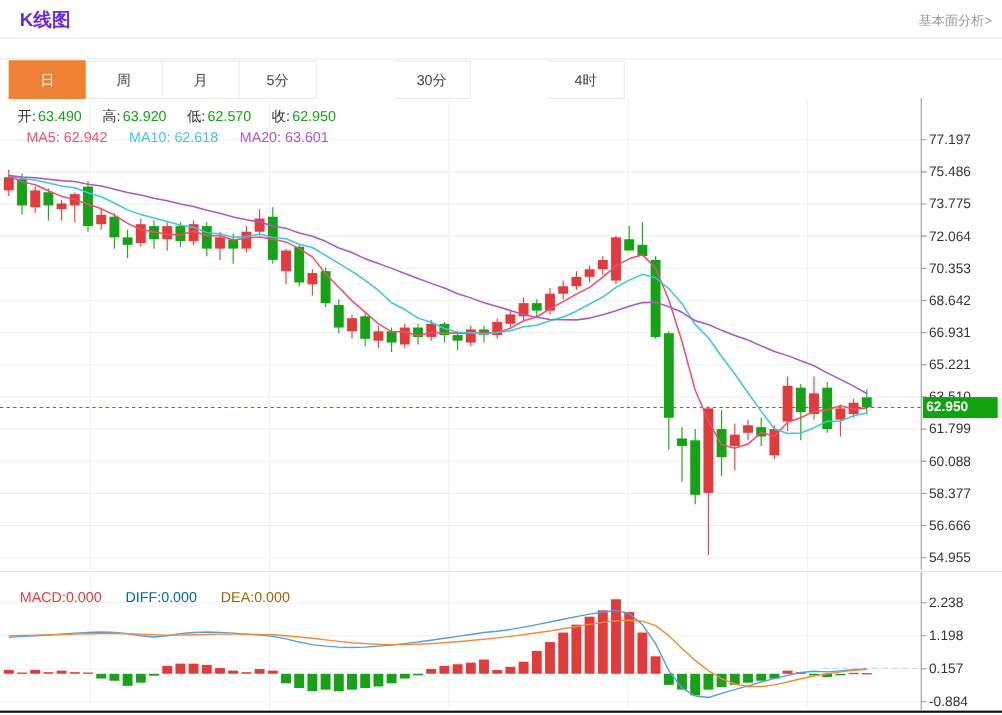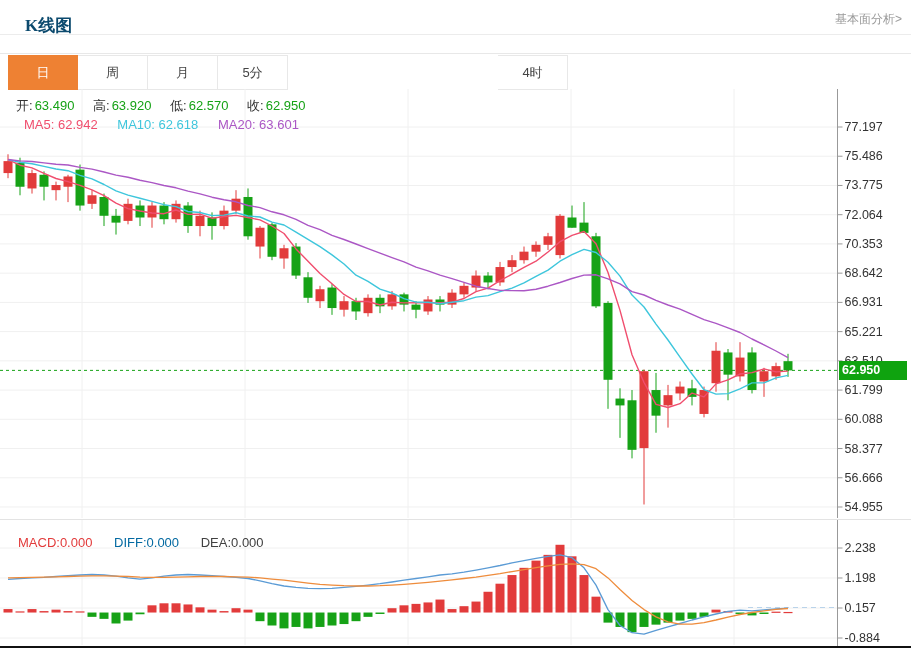--- a/index.html
+++ b/index.html
@@ -1,57 +1,58 @@
 <!DOCTYPE html>
 <html><head>
 <meta charset="utf-8">
 <style>
   html,body{margin:0;padding:0;background:#fff;}
   .page{position:relative;width:911px;height:650px;background:#fff;overflow:hidden;
         font-family:"Liberation Sans","DejaVu Sans",sans-serif;}
   .header{position:absolute;left:0;top:0;width:911px;height:34px;border-bottom:1px solid #ececec;}
-  .title{position:absolute;left:18px;top:7px;font-size:17px;font-weight:bold;color:#0c4a6e;margin:7px;font-family:Liberation Serif, serif;}
+  .title{position:absolute;left:18px;top:7px;font-size:17px;font-weight:bold;color:#6d28d9;margin:0;}
   .fund-link{position:absolute;right:9px;top:11px;font-size:12px;color:#999;text-decoration:none;cursor:pointer;}
   .tabbar{position:absolute;left:0;top:53px;width:911px;height:36px;border-top:1px solid #e8e8e8;}
   .tab{position:absolute;top:1px;height:35px;width:70px;box-sizing:border-box;
        border:1px solid #e8e8e8;border-left:none;background:#fff;color:#444;font-size:13px;
        line-height:33px;text-align:center;cursor:pointer;}
   .tab.first{border-left:1px solid #e8e8e8;}
   .tab.active{background:#ee8133;border-color:#ee8133;color:#fff;}
   .chart-wrap{position:absolute;left:0;top:0;width:911px;height:650px;}
   svg{position:absolute;left:0;display:block;}
   .ohlc-row{position:absolute;left:16px;top:97px;font-size:13px;color:#333;white-space:nowrap;}
   .ohlc-row .pair{margin-right:15px;}
   .ohlc-row .val{color:#16a216;margin-left:2px;}
   .ma-row{position:absolute;left:16px;top:117px;font-size:13px;white-space:nowrap;margin-left:8px;}
   .ma-row span{margin-right:16px;}
   .ma5{color:#f04e6e;} .ma10{color:#3ec6dc;} .ma20{color:#ab57c5;}
   .macd-row{position:absolute;left:18px;top:535px;font-size:13px;white-space:nowrap;}
   .macd-row span{margin-right:18px;margin-top:32px;}
-  .macd-v{color:#e23b3b;} .diff-v{color:#0369a1;} .dea-v{color:#404040;text-align:right;}
+  .macd-v{color:#e23b3b;} .diff-v{color:#0369a1;} .dea-v{color:#a16207;text-align:right;}
   .badge{position:absolute;left:839px;top:361px;width:68px;height:19px;background:#0fa30f;
          color:#fff;font-size:12.5px;font-weight:bold;line-height:19px;padding-left:3px;box-sizing:border-box;}
   .sep{position:absolute;left:0;top:519px;width:911px;height:1px;background:#e3e3e3;}
   .bottom-border{position:absolute;left:0;top:646px;width:911px;height:2px;background:#111;}
 </style>
 </head>
 <body>
 
 <div class="page">
 
   <div class="header">
     <h1 class="title">K线图</h1>
     <a class="fund-link">基本面分析&gt;</a>
   </div>
 
   <div class="tabbar" id="tabbar">
       <div class="tab first active" style="left: 8px;">日</div>
       <div class="tab" style="left: 78px;">周</div>
       <div class="tab" style="left: 148px;">月</div>
       <div class="tab" style="left: 218px;">5分</div>
+      <div class="tab" style="left: 358px;">30分</div>
       <div class="tab" style="left: 498px;">4时</div>
     </div>
 
   <div class="chart-wrap">
     <svg id="mainsvg" width="911" height="429" viewBox="0 89 911 429" style="top:89px">
         <line x1="0" y1="127" x2="837.5" y2="127" stroke="#f0f0f0" stroke-width="1"></line>
         <line x1="0" y1="156.23" x2="837.5" y2="156.23" stroke="#f0f0f0" stroke-width="1"></line>
         <line x1="0" y1="185.46" x2="837.5" y2="185.46" stroke="#f0f0f0" stroke-width="1"></line>
         <line x1="0" y1="214.69" x2="837.5" y2="214.69" stroke="#f0f0f0" stroke-width="1"></line>
         <line x1="0" y1="243.92000000000002" x2="837.5" y2="243.92000000000002" stroke="#f0f0f0" stroke-width="1"></line>

